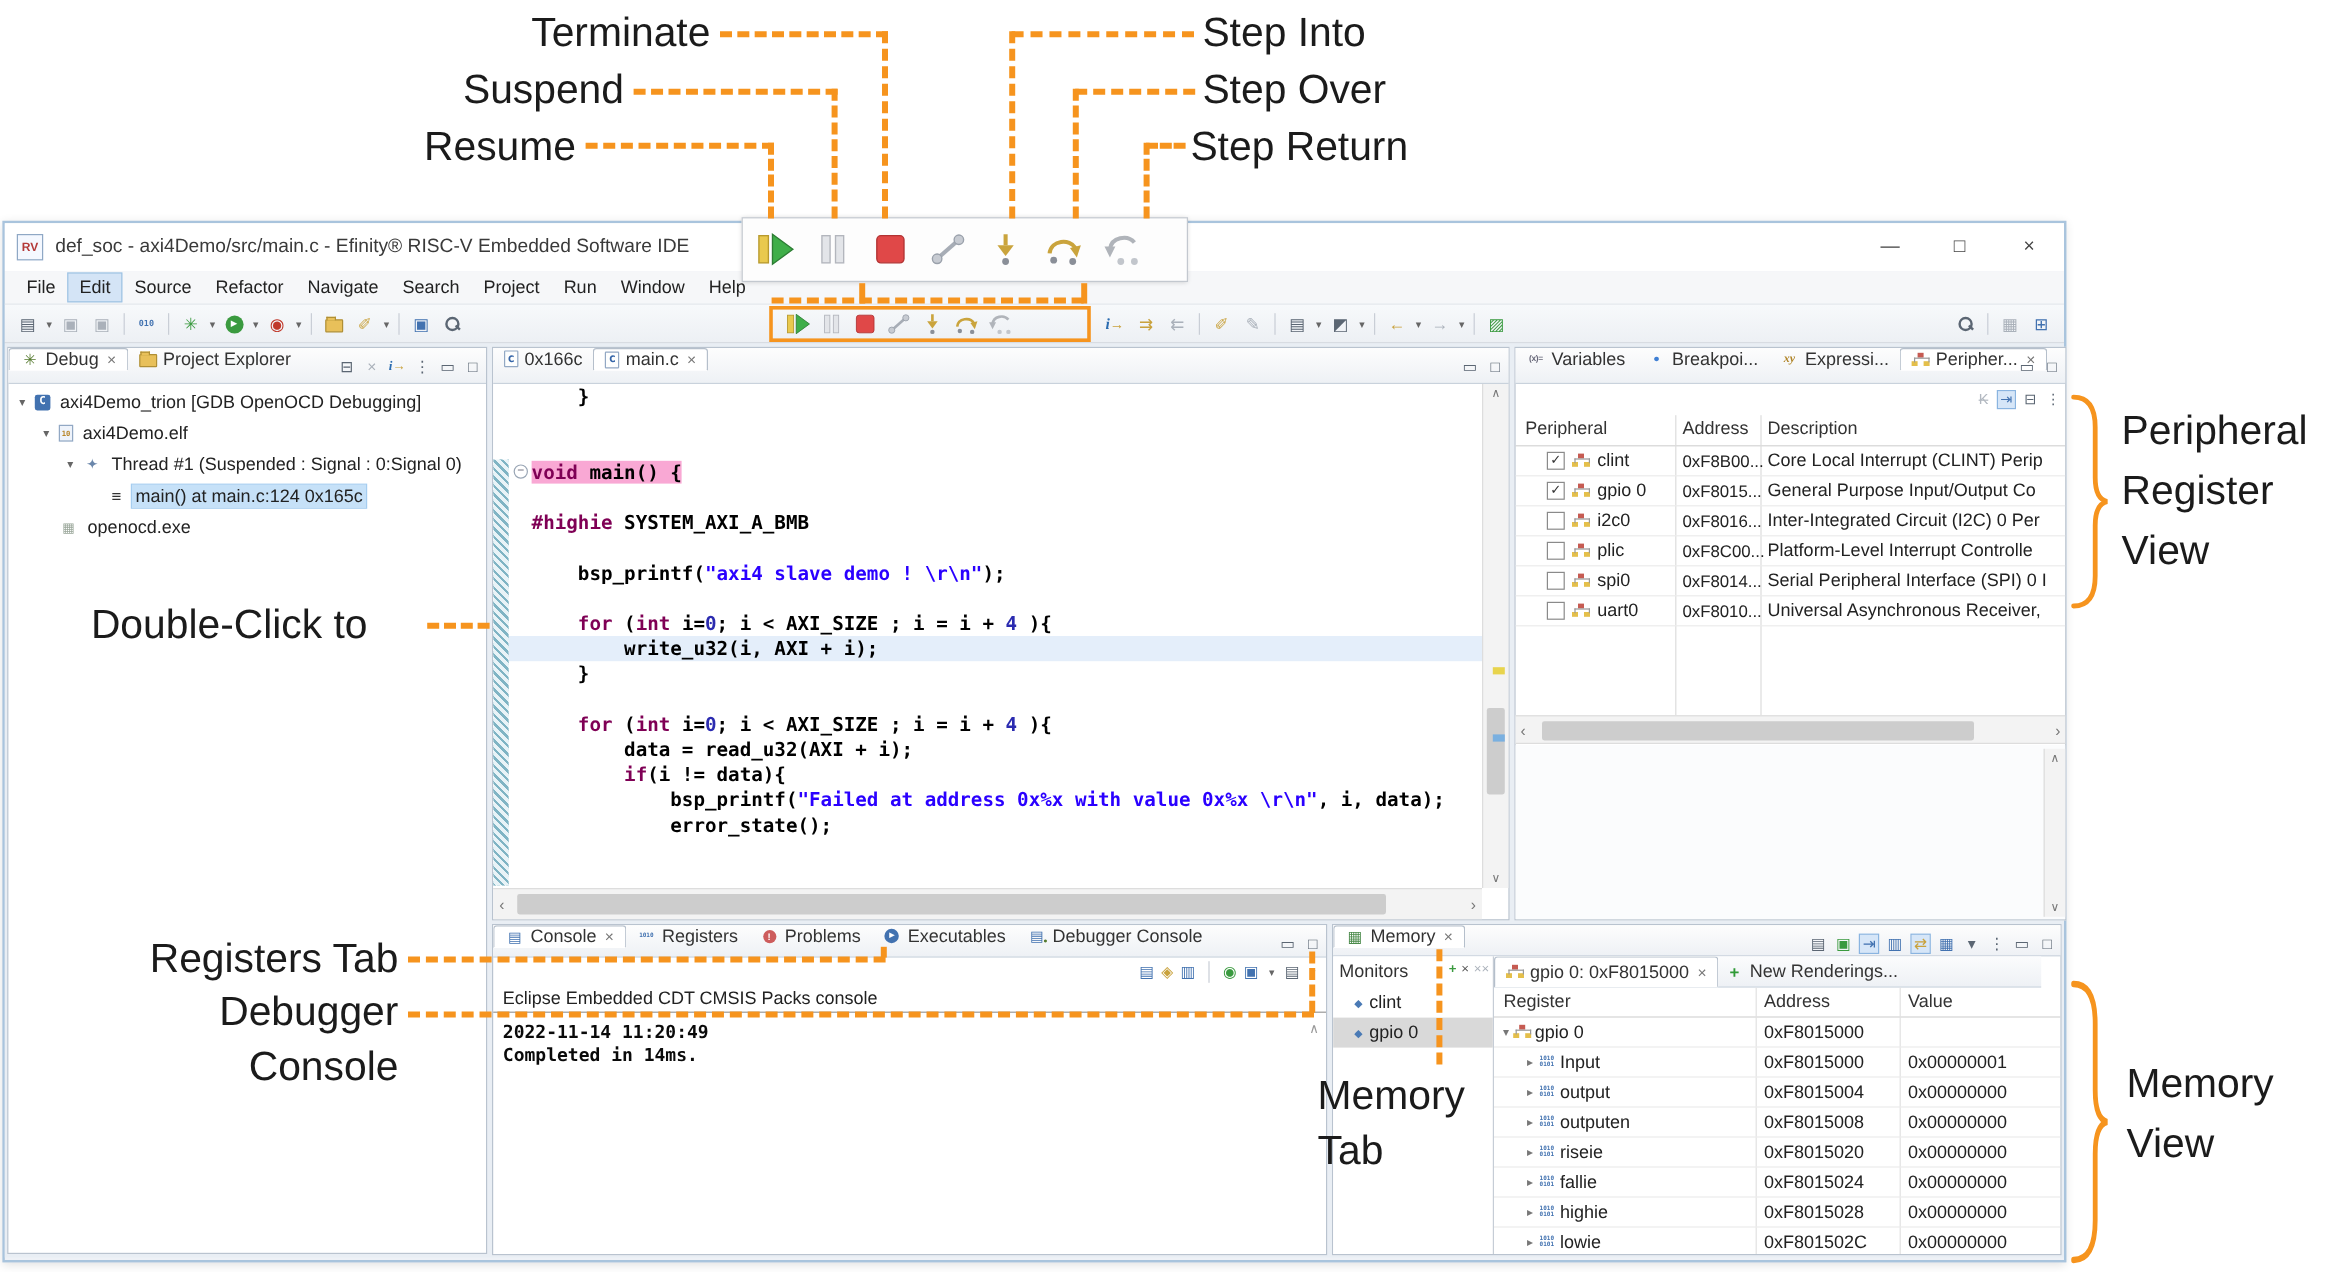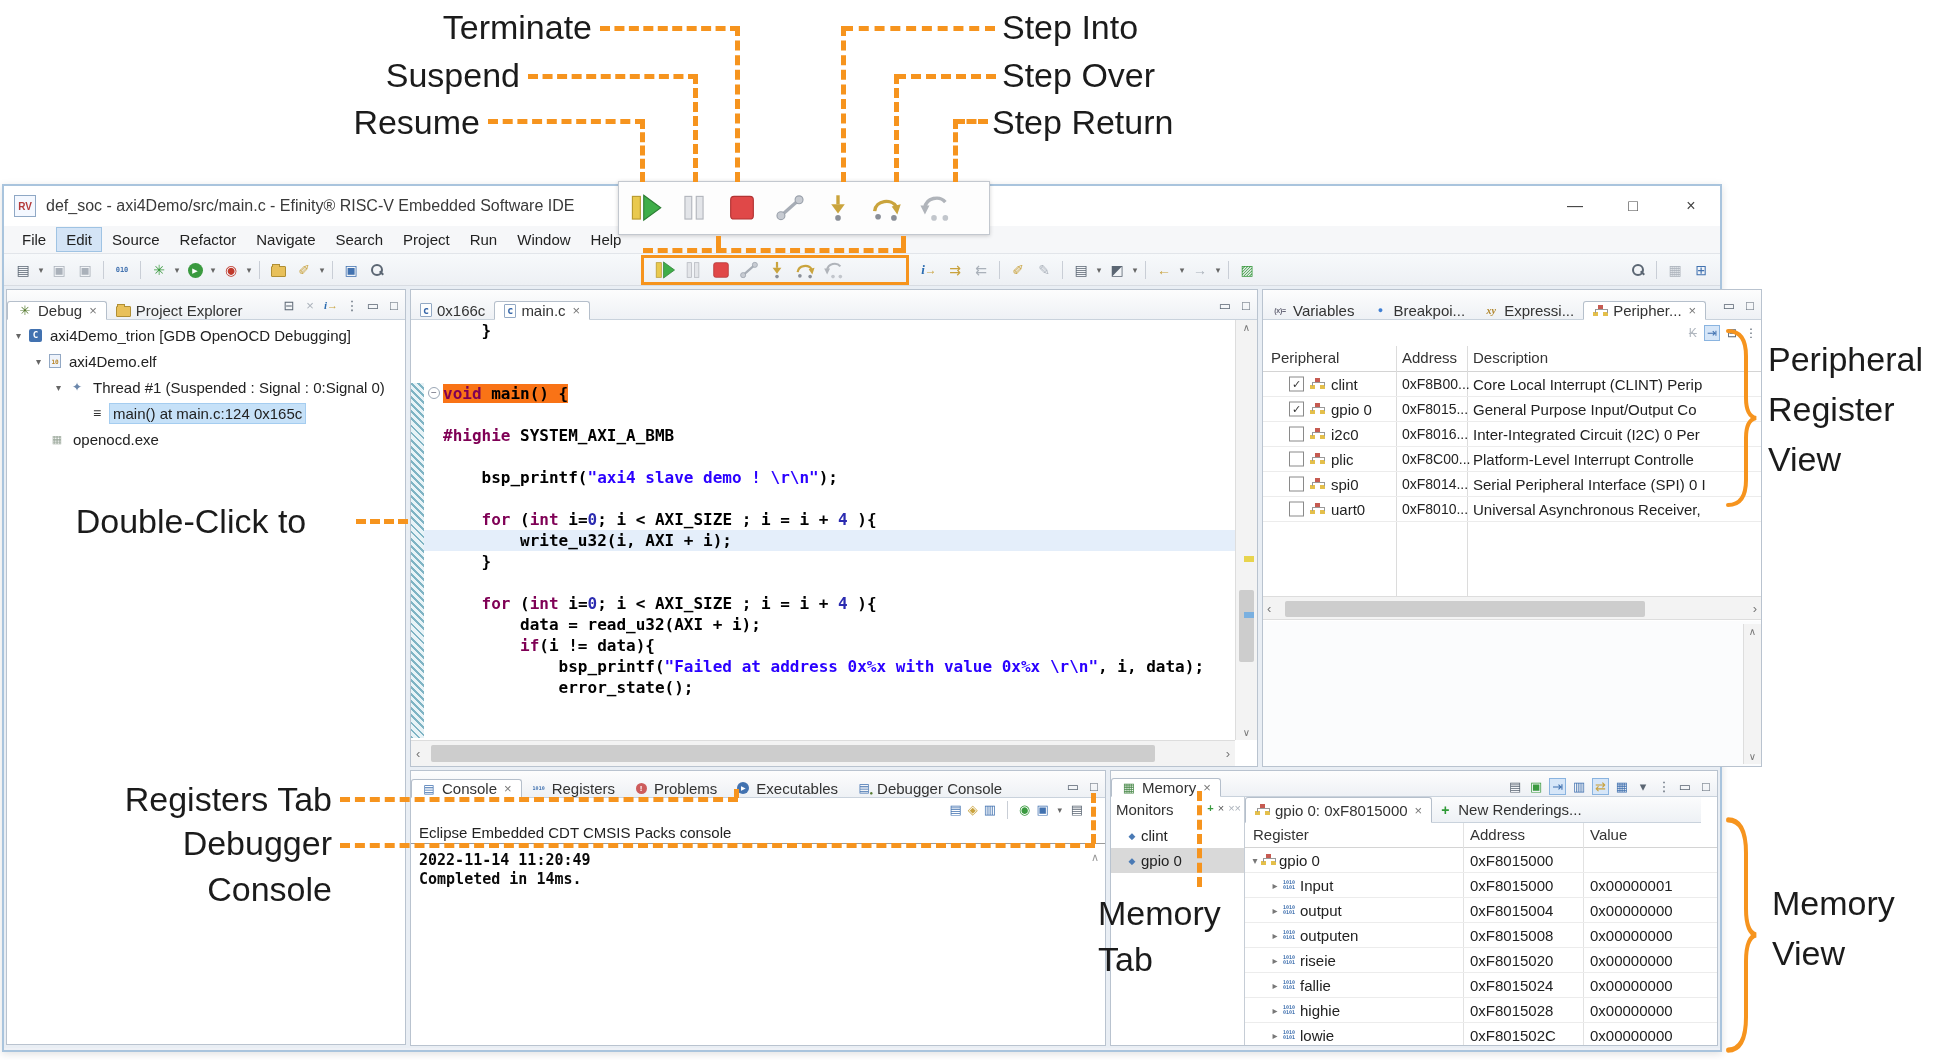--- a/index.html
+++ b/index.html
@@ -41,21 +41,21 @@
 .folder-ico{width:15px;height:11px;background:#e8c05a;border:1px solid #b08f35;border-radius:1px;position:relative;margin-top:3px}
 .folder-ico::before{content:"";position:absolute;left:0;top:-3px;width:6px;height:2px;background:#e8c05a;border:1px solid #b08f35;border-bottom:none}
 .dbg-box{position:absolute;left:641px;top:255px;width:268px;height:30px;border:3px solid #F6941E;z-index:30}
 .tb-dbg{width:24px;height:24px;display:inline-flex;align-items:center;justify-content:center;margin:0 2px}
 .tb-dbg svg{width:22px;height:20px}
 .itwo{font:italic 700 13px "Liberation Serif",serif;color:#2b6cb0}
 .workspace{position:absolute;left:4px;top:286px;width:1716px;height:762px;background:#e9eef4;z-index:1}
 
 
 .panel{position:absolute;background:#fff;border:1px solid #b9c3cf;z-index:5}
-.tabbar{position:absolute;left:0;top:0;right:0;height:30px;background:linear-gradient(#fdfdfd,#eef1f5);border-bottom:1px solid #c9d2dc;display:flex;align-items:flex-end}
+.tabbar{position:absolute;left:0;top:0;right:0;height:30px;background:linear-gradient(#fdfdfd,#eef1f5);border-bottom:1px solid #c9d2dc;display:flex;align-items:flex-start}
 .tab{display:flex;align-items:center;gap:5px;padding:0 9px;font-size:15px;color:#333;white-space:nowrap}
 .tab.active{background:#fff;border:1px solid #b5bfcb;border-bottom-color:#fff;border-radius:3px 3px 0 0;margin-bottom:-1px}
 .tab-close{color:#777;font-size:13px;padding-left:2px}
 .panel-btns{position:absolute;right:4px;top:0;height:30px;display:flex;align-items:center;gap:7px;color:#5b6673;font-size:13px;z-index:6}
 .pbtn{display:inline-flex;align-items:center;justify-content:center;min-width:14px}
 .ti{display:inline-flex;align-items:center;justify-content:center;width:16px;height:16px;flex:none}
 
 
 .ico-cfile{width:12px;height:14px;background:#fdfefe;border:1px solid #92a8c4;border-radius:1px;font:700 10px "DejaVu Sans Mono",monospace;color:#3565a8}
 .ico-cfile::before{content:"c"}
@@ -97,36 +97,36 @@
 
 
 #editor-panel{left:410px;top:289px;width:848px;height:478px}
 .ed-body{position:absolute;left:0;top:30px;right:22px;bottom:26px;background:#fff;overflow:hidden}
 .gutter-hatch{position:absolute;left:0;top:63px;bottom:2px;width:13px;background:repeating-linear-gradient(45deg,#7fb4c4 0 2px,#e8f3f7 2px 5px),repeating-linear-gradient(-45deg,#7fb4c4 0 2px,rgba(0,0,0,0) 2px 5px)}
 .annocol{position:absolute;left:13px;top:0;bottom:0;width:19px;background:#fff}
 .fold{position:absolute;left:17px;top:67px;width:12px;height:12px;border:1px solid #9aa6b5;border-radius:50%;color:#667;font-size:10px;line-height:10px;text-align:center;background:#fff;z-index:3}
 .codewrap{position:absolute;left:32px;top:0;right:0;bottom:0}
 .code-line{height:21px;line-height:21px;font:600 16px/21px "DejaVu Sans Mono",monospace;white-space:pre;color:#000}
 .code-line.hl-line{background:#e4eefa;margin-left:-19px;padding-left:19px}
-.hl-token{background:#f97316}
+.hl-token{background:#f9a8d4}
 .c-k{color:#7f0055;font-weight:700}
 .c-s{color:#2a00ff}
 .c-t{color:#327d7d}
 .c-n{color:#2b2bb0}
 .c-f,.c-b{font-weight:700}
 .vscroll{position:absolute;right:0;top:30px;bottom:26px;width:22px;background:#f3f3f3;border-left:1px solid #ddd}
 .vthumb{position:absolute;left:3px;right:3px;background:#cdcdcd;border-radius:2px}
 .sarrow{position:absolute;color:#777;font-size:10px;width:100%;text-align:center}
 .mark{position:absolute;right:3px;width:10px;height:6px}
 .hscroll{position:absolute;left:0;right:22px;bottom:0;height:26px;background:#f3f3f3;border-top:1px solid #ddd}
 .hthumb{position:absolute;top:4px;height:17px;background:#cdcdcd;border-radius:2px}
 .harrow{position:absolute;top:0;height:100%;display:flex;align-items:center;color:#777;font-size:13px}
 
 
-#periph-panel{left:1262px;top:289px;width:500px;height:478px}
+#periph-panel{left:1262px;top:289px;width:460px;height:478px}
 .view-toolbar{position:absolute;top:32px;right:4px;height:22px;display:flex;align-items:center;gap:8px;font-size:12px;color:#5b6673}
 .vt-hl{background:#d6e6f8;outline:1px solid #8ab4e0;padding:0 2px}
 .strike{text-decoration:line-through;color:#b2b8c0}
 .grid-head{position:absolute;left:0;top:56px;right:0;height:26px;border-bottom:1px solid #d4d4d4;font-size:15px;color:#333}
 .grid-head span{position:absolute;top:3px}
 .colline{position:absolute;top:56px;width:1px;background:#dcdcdc}
 #periph-rows{position:absolute;left:0;top:82px;right:0}
 .prow{position:relative;height:25px;border-bottom:1px solid #ececec;font-size:15px;color:#222}
 .prow>*{position:absolute;top:50%;transform:translateY(-50%)}
 .cbx{left:26px;width:15px;height:15px;border:1px solid #8a8a8a;background:#fff;font-size:11px;color:#333;text-align:center;line-height:13px}

